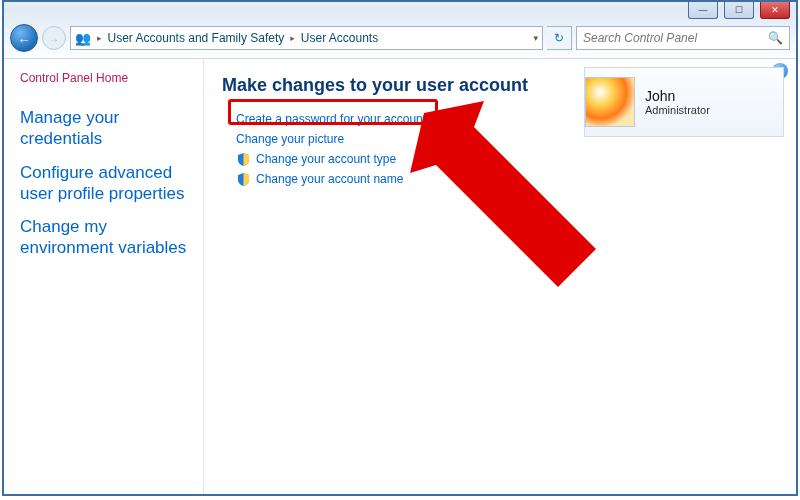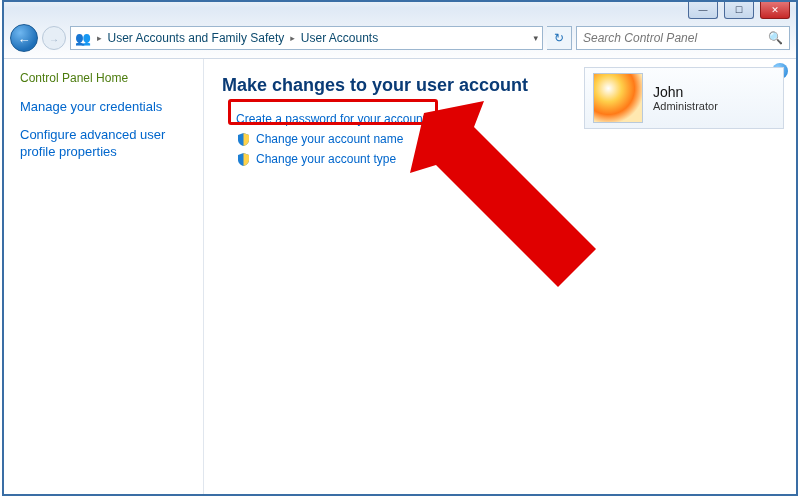--- a/index.html
+++ b/index.html
@@ -16,31 +16,31 @@
   .addr-icon{width:16px;height:16px;display:flex;align-items:center;justify-content:center;font-size:13px}
   .crumb{color:#0c4a6e}
   .crumb-sep{color:#666;font-size:9px}
   .addr-drop{margin-left:auto;color:#555;font-size:9px}
   .refresh{width:24px;height:22px;border:1px solid #9cb6cf;border-left:none;background:#eef5fb;display:flex;align-items:center;justify-content:center;color:#1e6fb8;font-size:12px}
   .search{width:200px;height:22px;border:1px solid #9cb6cf;background:#fff;display:flex;align-items:center;padding:0 6px;color:#777;font-style:italic}
   .search .mag{margin-left:auto;font-style:normal;color:#5b7aa0;font-size:12px}
   
   .body{position:absolute;top:56px;left:0;right:0;bottom:0;display:flex;background:#fff;border-top:1px solid #cfd9e6}
   .sidebar{width:200px;padding:12px 10px 10px 16px;box-sizing:border-box;border-right:1px solid #e0e6ee}
-  .side-head{color:#4d7c0f;font-size:12px;margin-bottom:14px}
-  .side-link{color:#0066cc;font-size:13px;line-height:1.25;margin-bottom:12px;display:block;cursor:pointer;max-width:170px}
+  .side-head{color:#be185d;font-size:12px;margin-bottom:22px}
+  .side-link{color:#0066cc;font-size:17px;line-height:1.25;margin-bottom:12px;display:block;cursor:pointer;max-width:170px}
   .content{flex:1;padding:16px 18px;position:relative}
   .heading{color:#0a3b76;font-size:18px;font-weight:700;margin-bottom:16px}
   .optlist{margin-left:14px}
   .opt{display:flex;align-items:center;gap:6px;margin-bottom:6px;color:#0066cc;font-size:12px;cursor:pointer}
   .opt .shield{width:14px;height:14px;display:inline-flex;align-items:center;justify-content:center;font-size:11px}
   .spacer{height:18px}
   .highlight-box{position:absolute;border:3px solid #e00000;border-radius:3px;pointer-events:none}
   
-  .user-tile{position:absolute;top:8px;right:12px;width:200px;height:62px;border:1px solid #cfd9e6;background:linear-gradient(#fbfdff,#eef4fa);display:flex;align-items:center;padding:8px;box-sizing:border-box}
+  .user-tile{position:absolute;top:8px;right:12px;width:200px;height:70px;border:1px solid #cfd9e6;background:linear-gradient(#fbfdff,#eef4fa);display:flex;align-items:center;box-sizing:border-box}
   .avatar{width:48px;height:48px;border:1px solid #b9c9da;background:radial-gradient(circle at 30% 30%,#fff,#ffcf4a 28%,#ff7a18 55%,#ffe8b0 75%);margin-right:10px}
   .user-name{font-size:14px;color:#111}
   .user-role{font-size:11px;color:#333}
   
   .help{position:absolute;top:4px;right:8px;width:16px;height:16px;border-radius:50%;background:radial-gradient(circle at 35% 30%,#8fd0ff,#1e7fd4);color:#fff;font-size:11px;display:flex;align-items:center;justify-content:center;font-weight:bold}
   
   .arrow{position:absolute;pointer-events:none}
   
   .shield svg{display:block}
 </style>
@@ -79,48 +79,52 @@
       <span class="mag">🔍</span>
     </div>
   </div>
 
   <div class="body">
 
     <div class="sidebar">
       <div class="side-head">Control Panel Home</div>
       <span class="side-link">Manage your credentials</span>
       <span class="side-link">Configure advanced user profile properties</span>
+      <span class="side-link">Change my environment variables</span>
     </div>
 
     <div class="content">
       <div class="help">?</div>
 
       <div class="heading">Make changes to your user account</div>
 
       <div class="optlist">
         <div class="opt">
           <span>Create a password for your account</span>
         </div>
         <div class="opt">
-          <span class="shield">
-            <svg width="13" height="13" viewBox="0 0 13 13">
-                <path d="M6.5 0 L12 2 V7 C12 10 9 12.5 6.5 13 C4 12.5 1 10 1 7 V2 Z" fill="#1e7fd4"></path>
-                <path d="M6.5 0 L12 2 V7 C12 10 9 12.5 6.5 13 Z" fill="#ffd24a"></path>
-              </svg>
-          </span>
-          <span>Change your account name</span>
+          <span>Change your picture</span>
         </div>
         <div class="opt">
           <span class="shield">
             <svg width="13" height="13" viewBox="0 0 13 13">
                 <path d="M6.5 0 L12 2 V7 C12 10 9 12.5 6.5 13 C4 12.5 1 10 1 7 V2 Z" fill="#1e7fd4"></path>
                 <path d="M6.5 0 L12 2 V7 C12 10 9 12.5 6.5 13 Z" fill="#ffd24a"></path>
               </svg>
           </span>
           <span>Change your account type</span>
+        </div>
+        <div class="opt">
+          <span class="shield">
+            <svg width="13" height="13" viewBox="0 0 13 13">
+                <path d="M6.5 0 L12 2 V7 C12 10 9 12.5 6.5 13 C4 12.5 1 10 1 7 V2 Z" fill="#1e7fd4"></path>
+                <path d="M6.5 0 L12 2 V7 C12 10 9 12.5 6.5 13 Z" fill="#ffd24a"></path>
+              </svg>
+          </span>
+          <span>Change your account name</span>
         </div>
 
         <div class="spacer"></div>
 
       </div>
 
       <div class="highlight-box" style="top:40px;left:24px;width:204px;height:20px"></div>
 
       <div class="user-tile">
         <div class="avatar"></div>

